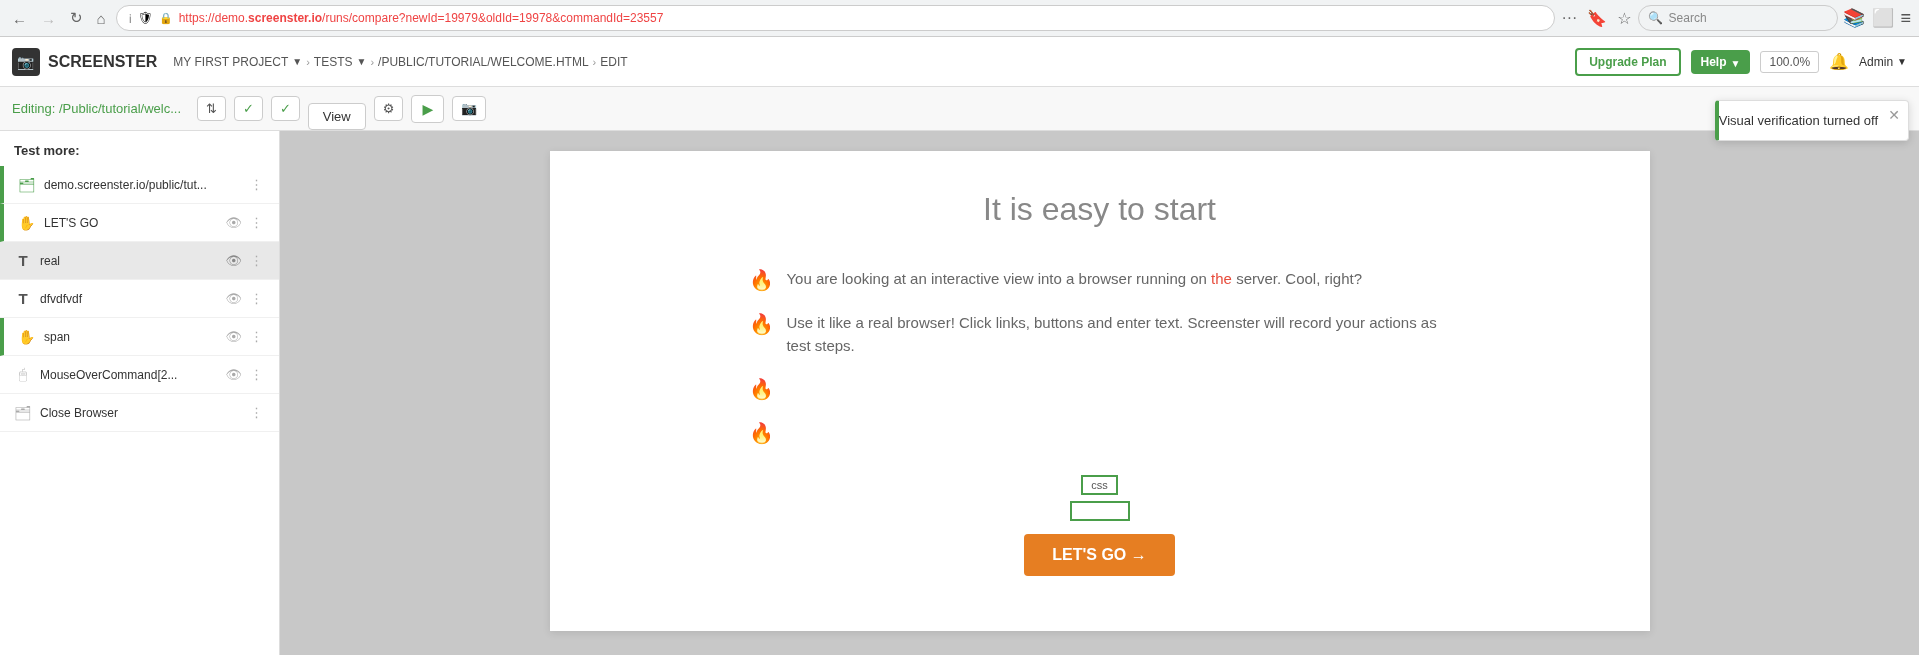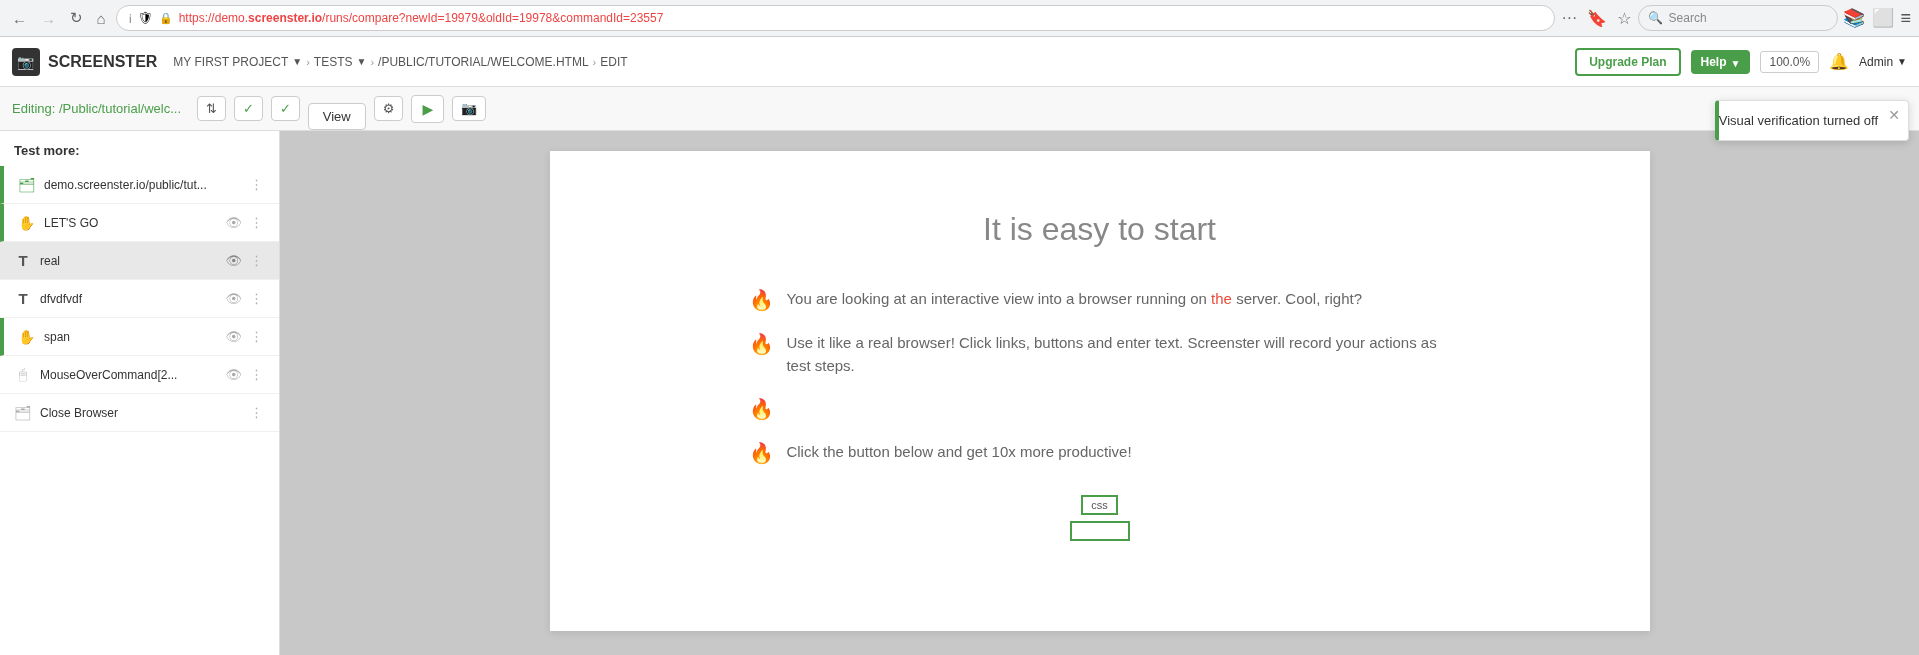--- a/index.html
+++ b/index.html
@@ -280,21 +280,20 @@
       min-height: 480px;
       padding: 40px;
       box-shadow: 0 2px 8px rgba(0,0,0,0.1);
     }
     .preview-title {
       text-align: center;
       font-size: 32px;
       font-weight: 300;
       color: #888;
       margin-bottom: 40px;
-      margin-top: 20px;
     }
     .preview-content {
       max-width: 700px;
       margin: 0 auto;
     }
     .preview-item {
       display: flex;
       align-items: flex-start;
       gap: 12px;
       margin-bottom: 20px;
@@ -537,31 +536,29 @@
             Use it like a real browser! Click links, buttons and enter text. Screenster will record your actions as test steps.
           </span>
         </div>
 
         <div class="preview-item">
           <span class="fire-icon">🔥</span>
         </div>
 
         <div class="preview-item">
           <span class="fire-icon">🔥</span>
-          <span class="preview-text">
-            Click the button below and get 10x more productive!
-          </span>
         </div>
 
         <div class="preview-cta">
           <div style="margin-bottom:6px;">
             <span class="css-box">css</span>
             <br>
             <span style="display:inline-block;width:60px;height:20px;border:2px solid #4a9e4a;margin-bottom:4px;"></span>
           </div>
+          <button class="lets-go-btn">LET'S GO →</button>
         </div>
       </div>
     </div>
   </div>
 </div>
 
 <div class="toast">
   <span>Visual verification turned off</span>
   <span class="toast-close">✕</span>
 </div>

